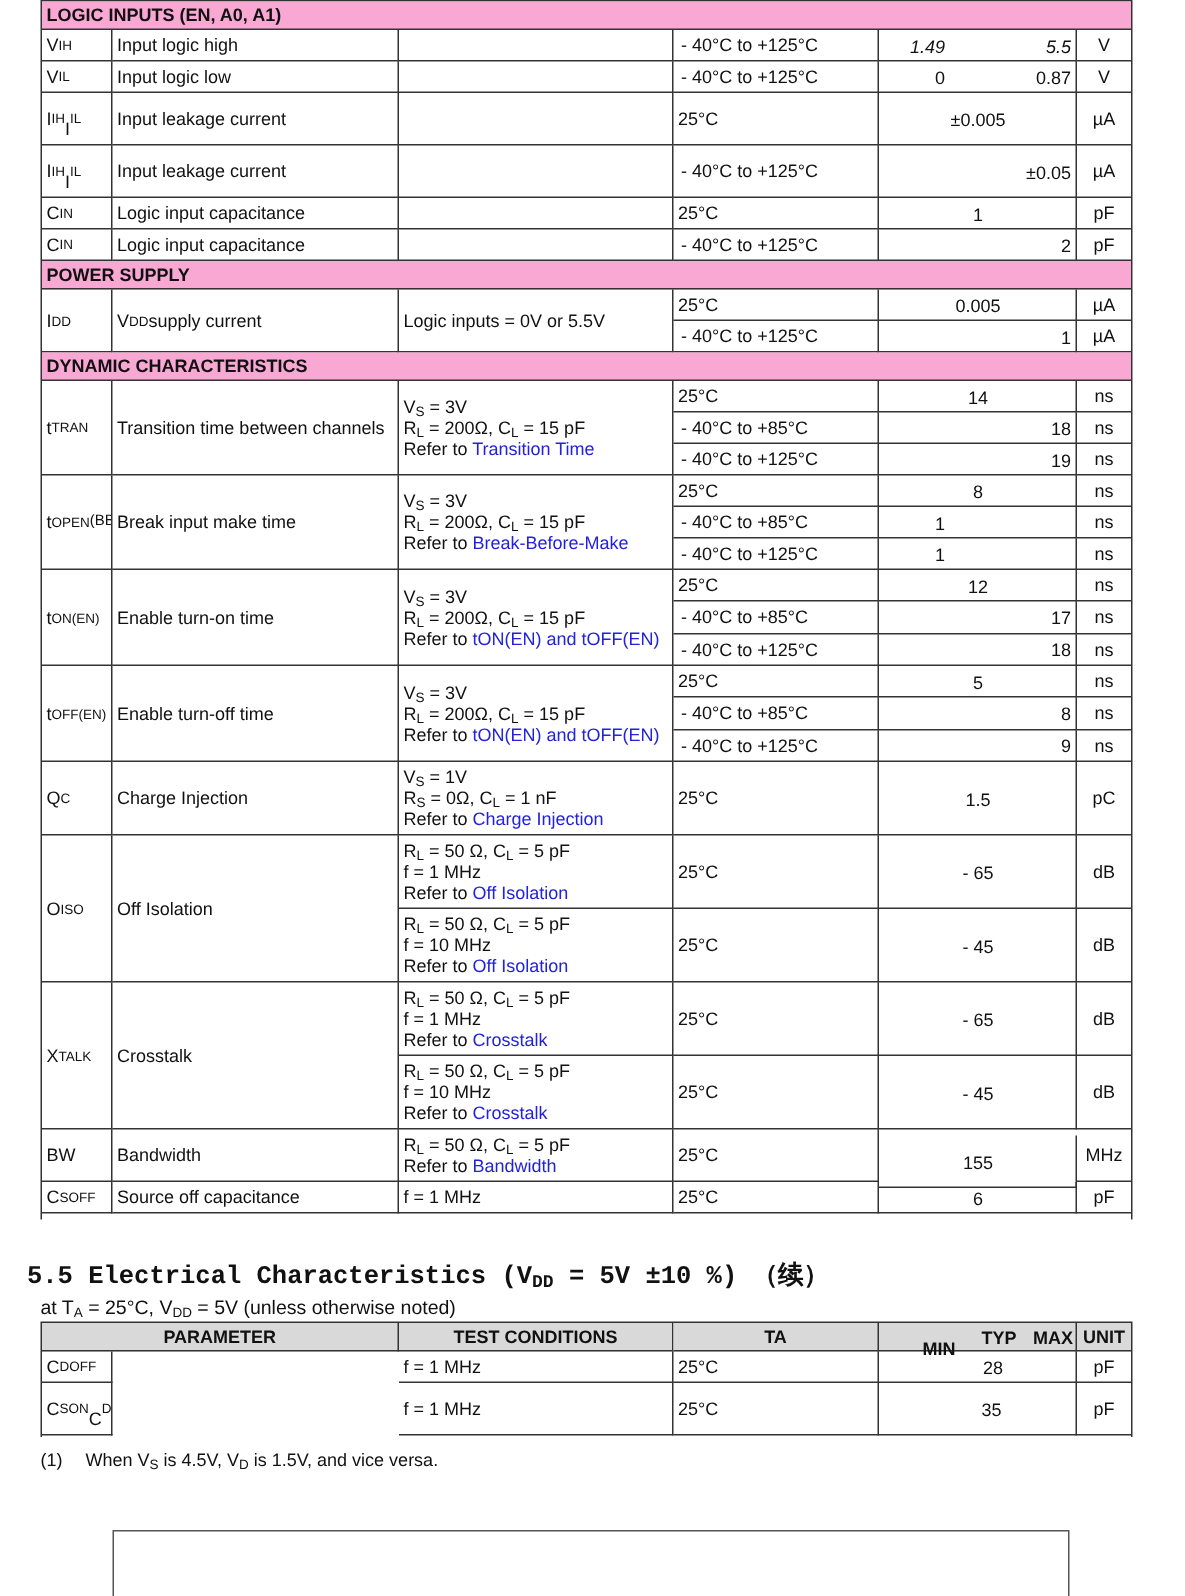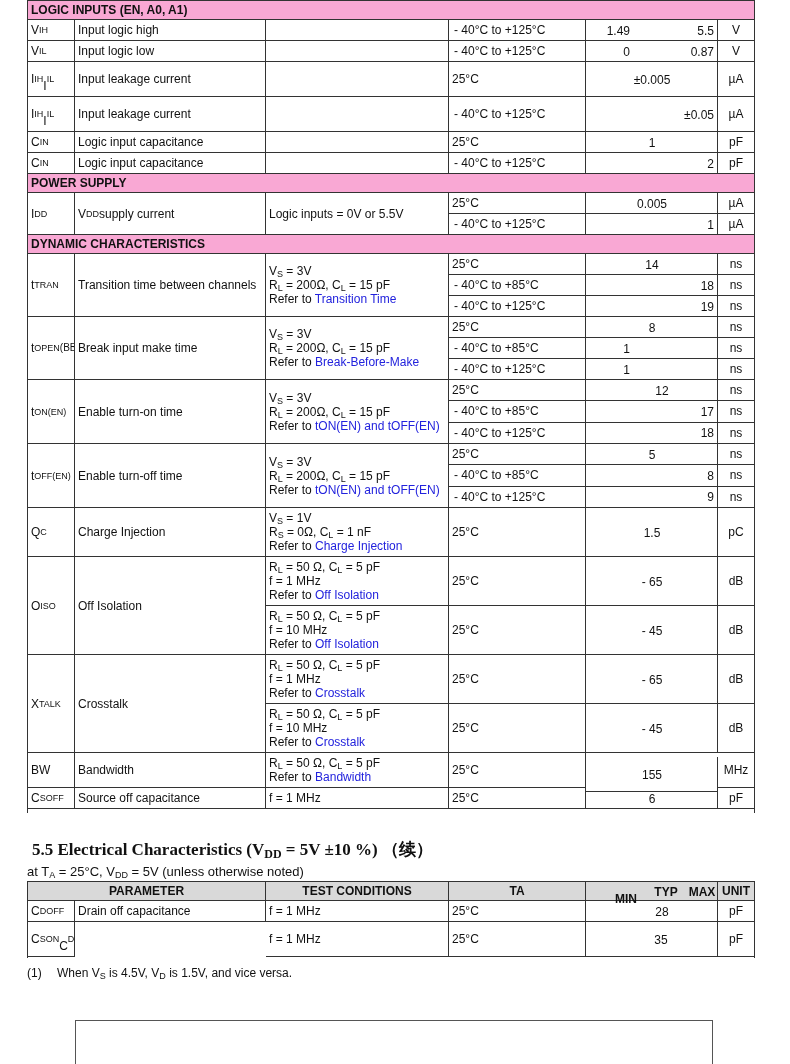--- a/index.html
+++ b/index.html
@@ -14,40 +14,40 @@
   .section { position:absolute; left:0; width:726px; box-sizing:border-box; border-bottom:1px solid #333;
              font-weight:bold; font-size:12px; padding-left:3px; display:flex; align-items:center; background:#f9a8d4; }
   .topline { position:absolute; left:0; width:726px; height:1px; background:#333; }
   sub { font-size:9px; vertical-align:-2px; line-height:0; }
   .link { color:#2222dd; }
   .vals { position:absolute; box-sizing:border-box; border-right:1px solid #333; border-bottom:1px solid #333; }
   .v { position:absolute; top:0; bottom:0; display:flex; align-items:center; font-size:12px; }
   .v.min { left:0; width:44px; justify-content:flex-end; }
   .v.typw { left:0; width:132px; justify-content:center; }
   .v.max { right:3px; justify-content:flex-end; }
-  h2 { position:absolute; margin:0; left:32px; top:838px; font-size:17px; font-weight:bold; font-family:Liberation Serif, serif; }
+  h2 { position:absolute; margin:0; left:18px; top:838px; font-size:17px; font-weight:bold; font-family:Liberation Mono, monospace; }
   h2 sub { font-size:12px; vertical-align:-3px; }
   .subtitle { position:absolute; left:27px; top:864px; font-size:13px; }
   .subtitle sub { font-size:9px; }
   .hdr { background:#d9d9d9; font-weight:bold; }
   .footnote { position:absolute; left:27px; top:966px; font-size:12px; }
   .footnote .num { display:inline-block; width:30px; }
   .bottombox { position:absolute; left:75px; top:1020px; width:638px; height:60px; border:1px solid #555; box-sizing:border-box; }
 </style>
 </head>
 <body>
 
 <div id="main-table" class="tbl" style="top:0px;height:813px;">
     <div class="topline" style="left: 0px; top: 0px; width: 726px; height: 1px;"></div>
     <div class="section" style="left: 0px; top: 1px; width: 726px; height: 19px;">LOGIC INPUTS (EN, A0, A1)</div>
     <div class="cell" style="left: 0px; top: 20px; width: 47px; height: 21px;">V<sub>IH</sub></div>
     <div class="cell" style="left: 47px; top: 20px; width: 191px; height: 21px;">Input logic high</div>
     <div class="cell multi" style="left: 238px; top: 20px; width: 183px; height: 21px;"></div>
     <div class="cell" style="left: 421px; top: 20px; width: 137px; height: 21px; padding-left: 5px;">- 40°C to +125°C</div>
-    <div class="vals" style="left: 558px; top: 20px; width: 132px; height: 21px;">
+    <div class="vals" style="left: 558px; top: 20px; width: 132px; height: 21px; font-style: italic;">
       <div class="v min" style="left: 0px; top: 0px; width: 44px; height: 21px;">1.49</div>
       <div class="v max" style="left: auto; top: 0px; height: 21px; width: auto; right: 3px;">5.5</div>
     </div>
     <div class="cell center last" style="left: 690px; top: 20px; width: 36px; height: 21px;">V</div>
     <div class="cell" style="left: 0px; top: 41px; width: 47px; height: 21px;">V<sub>IL</sub></div>
     <div class="cell" style="left: 47px; top: 41px; width: 191px; height: 21px;">Input logic low</div>
     <div class="cell multi" style="left: 238px; top: 41px; width: 183px; height: 21px;"></div>
     <div class="cell" style="left: 421px; top: 41px; width: 137px; height: 21px; padding-left: 5px;">- 40°C to +125°C</div>
     <div class="vals" style="left: 558px; top: 41px; width: 132px; height: 21px;">
       <div class="v min" style="left: 0px; top: 0px; width: 44px; height: 21px;">0</div>
@@ -149,21 +149,21 @@
     <div class="cell center last" style="left: 690px; top: 359px; width: 36px; height: 21px;">ns</div>
     <div class="cell" style="left: 0px; top: 380px; width: 47px; height: 64px;">t<sub>ON(EN)</sub></div>
     <div class="cell" style="left: 47px; top: 380px; width: 191px; height: 64px;">Enable turn-on time</div>
     <div class="cell multi" style="left: 238px; top: 380px; width: 183px; height: 64px;">
       <div>V<sub>S</sub> = 3V</div>
       <div>R<sub>L</sub> = 200Ω, C<sub>L</sub> = 15 pF</div>
       <div>Refer to <span class="link">tON(EN) and tOFF(EN)</span></div>
     </div>
     <div class="cell" style="left: 421px; top: 380px; width: 137px; height: 21.3333px;">25°C</div>
     <div class="vals" style="left: 558px; top: 380px; width: 132px; height: 21.3333px;">
-      <div class="v typw" style="left: 10px; top: 0px; width: 132px; height: 21.3333px;">12</div>
+      <div class="v typw" style="left: 0px; top: 0px; width: 132px; height: 21.3333px;">12</div>
     </div>
     <div class="cell center last" style="left: 690px; top: 380px; width: 36px; height: 21.3333px;">ns</div>
     <div class="cell" style="left: 421px; top: 401.333px; width: 137px; height: 21.3333px; padding-left: 5px;">- 40°C to +85°C</div>
     <div class="vals" style="left: 558px; top: 401.333px; width: 132px; height: 21.3333px;">
       <div class="v max" style="left: auto; top: 0px; height: 21.3333px; width: auto; right: 3px;">17</div>
     </div>
     <div class="cell center last" style="left: 690px; top: 401.333px; width: 36px; height: 21.3333px;">ns</div>
     <div class="cell" style="left: 421px; top: 422.667px; width: 137px; height: 21.3333px; padding-left: 5px;">- 40°C to +125°C</div>
     <div class="vals" style="left: 558px; top: 422.667px; width: 132px; height: 21.3333px;">
       <div class="v max" style="left: auto; top: 0px; height: 21.3333px; width: auto; right: 3px;">18</div>
@@ -277,21 +277,20 @@
     <div class="cell center hdr " style="left: 0px; top: 1px; width: 238px; height: 19px;">PARAMETER</div>
     <div class="cell center hdr " style="left: 238px; top: 1px; width: 183px; height: 19px;">TEST CONDITIONS</div>
     <div class="cell center hdr " style="left: 421px; top: 1px; width: 137px; height: 19px;">TA</div>
     <div class="vals hdr" style="left: 558px; top: 1px; width: 132px; height: 19px;">
       <div class="v" style="left: 20px; top: 0px; width: 40px; height: 34px; font-weight: bold; justify-content: center;">MIN</div>
       <div class="v" style="left: 60px; top: 0px; width: 40px; height: 19px; font-weight: bold; justify-content: center;">TYP</div>
       <div class="v" style="left: 100px; top: 0px; width: 32px; height: 19px; font-weight: bold; justify-content: center;">MAX</div>
     </div>
     <div class="cell center hdr last" style="left: 690px; top: 1px; width: 36px; height: 19px;">UNIT</div>
     <div class="cell" style="left: 0px; top: 20px; width: 47px; height: 21px;">C<sub>DOFF</sub></div>
-    <div class="cell" style="left: 47px; top: 20px; width: 191px; height: 21px;">Drain off capacitance</div>
     <div class="cell" style="left: 238px; top: 20px; width: 183px; height: 21px;">f = 1 MHz</div>
     <div class="cell" style="left: 421px; top: 20px; width: 137px; height: 21px;">25°C</div>
     <div class="vals" style="left: 558px; top: 20px; width: 132px; height: 21px;">
       <div class="v" style="left: 51px; top: 0px; width: 50px; height: 21px; justify-content: center;">28</div>
     </div>
     <div class="cell center last" style="left: 690px; top: 20px; width: 36px; height: 21px;">pF</div>
     <div class="cell" style="left: 0px; top: 41px; width: 47px; height: 35px;">C<sub>SON</sub><br>C<sub>DON</sub></div>
     <div class="cell" style="left: 238px; top: 41px; width: 183px; height: 35px;">f = 1 MHz</div>
     <div class="cell" style="left: 421px; top: 41px; width: 137px; height: 35px;">25°C</div>
     <div class="vals" style="left: 558px; top: 41px; width: 132px; height: 35px;">

